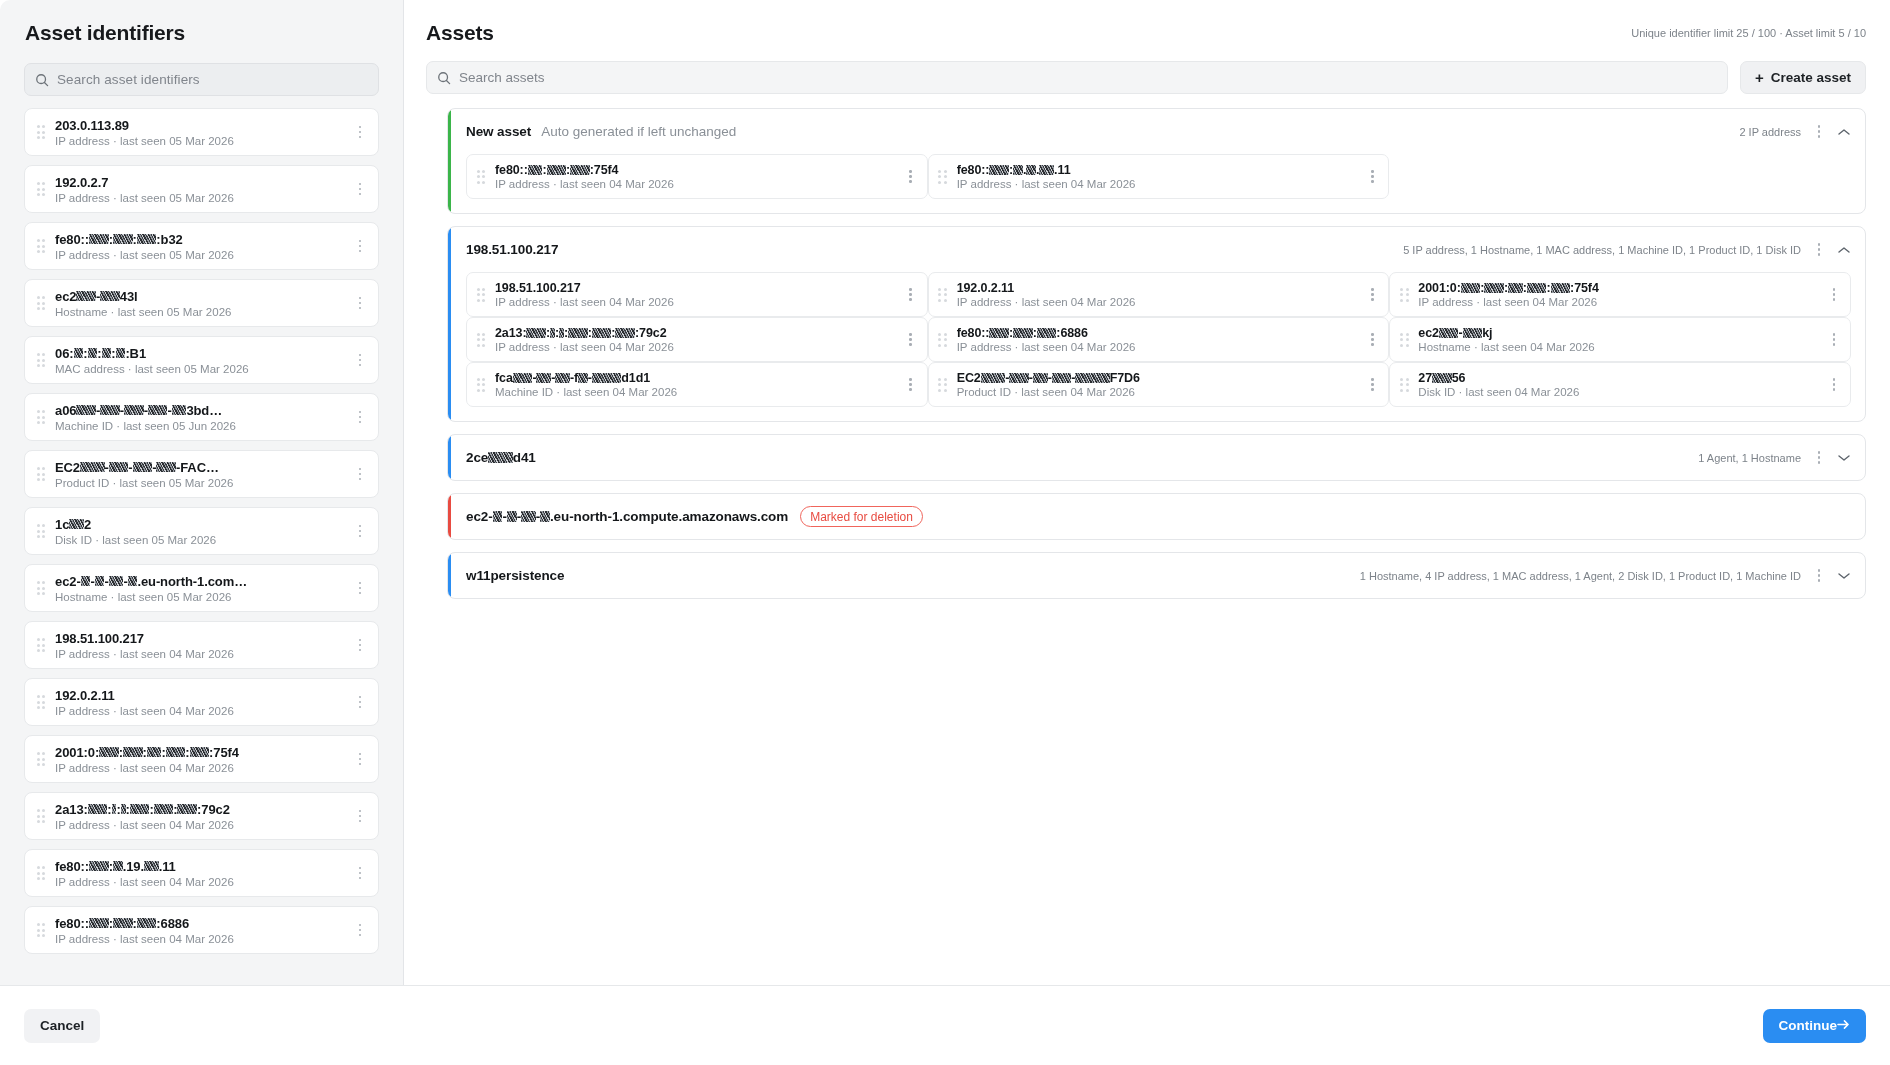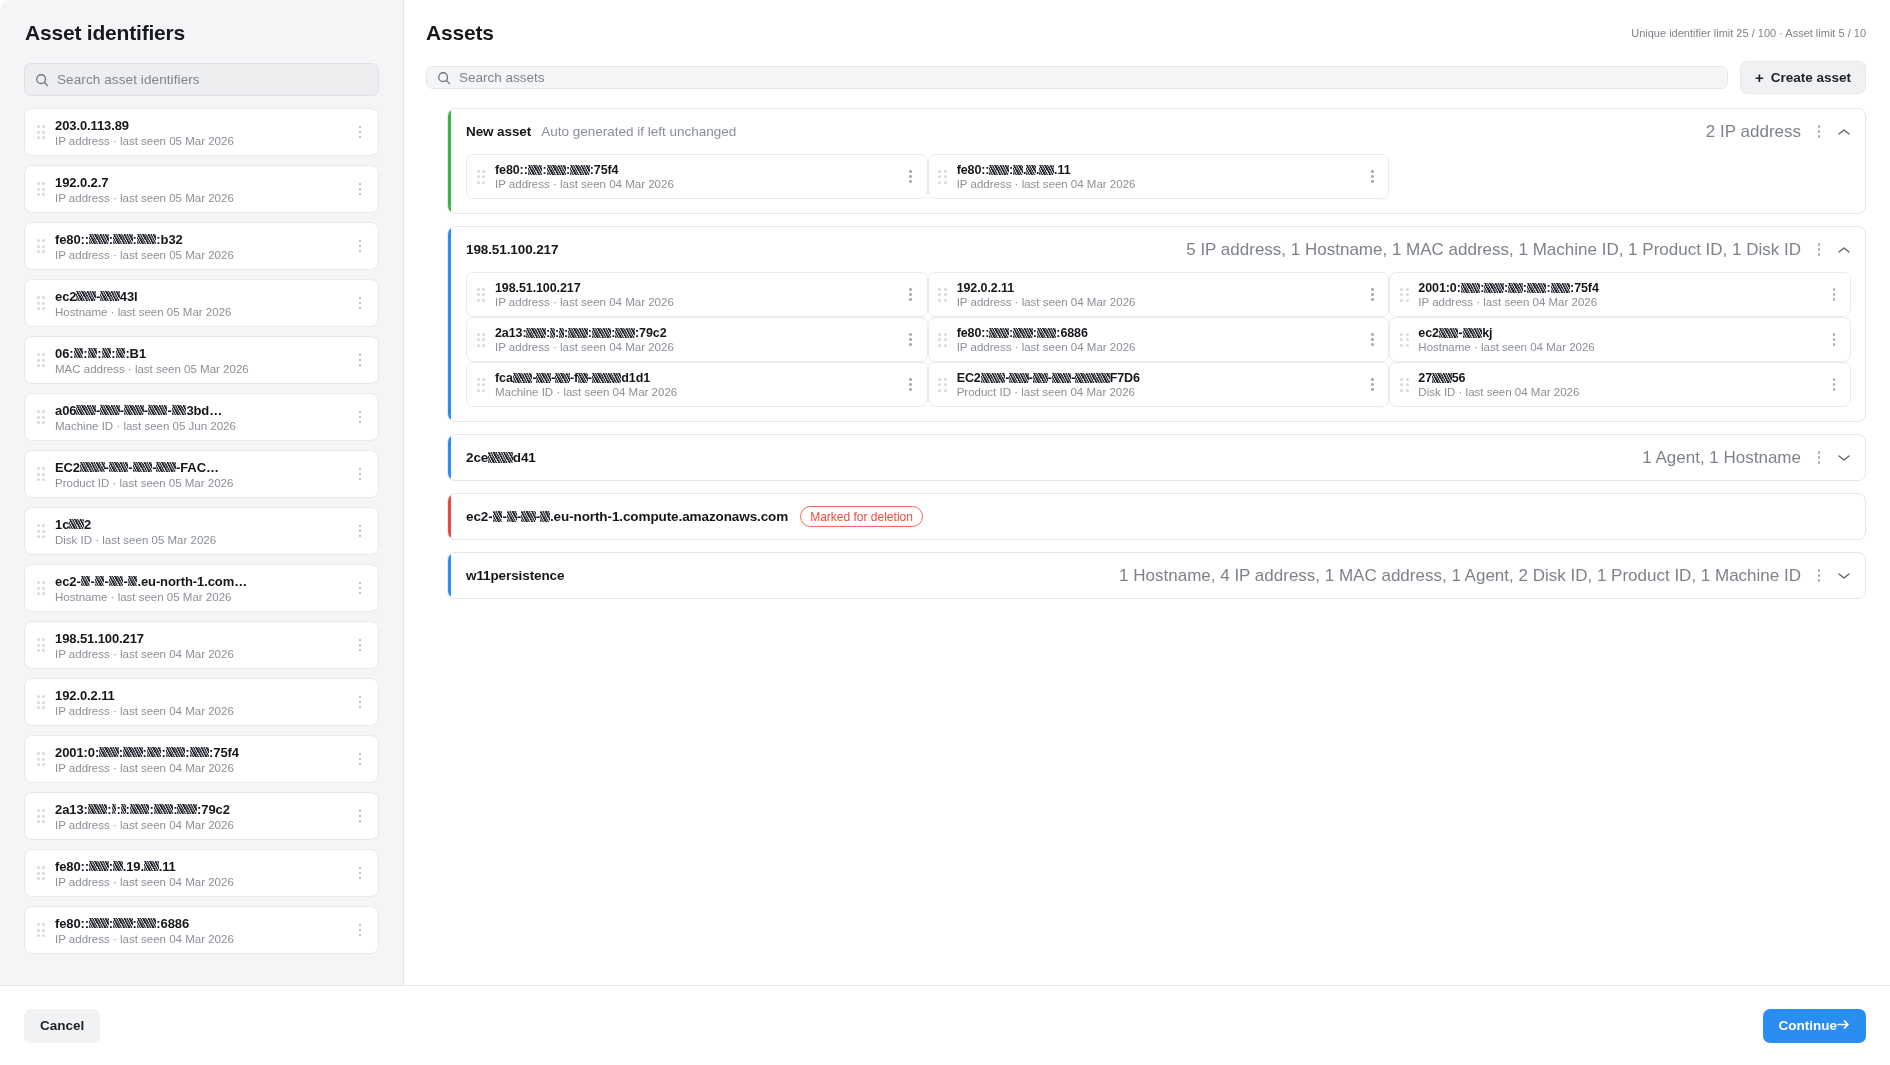--- a/index.html
+++ b/index.html
@@ -148,21 +148,21 @@
     font-size: 11px;
     color: #7d838a;
   }
   .main-toolbar {
     display: flex;
     align-items: center;
     gap: 12px;
   }
   .search-assets {
     flex: 1 1 auto;
-    height: 23px;
+    height: 33px;
     border: 1px solid #e6e8ea;
     border-radius: 7px;
     background: #f4f5f6;
     display: flex;
     align-items: center;
     padding: 0 10px;
   }
   .search-assets .stext { font-size: 13.5px; color: #80858c; }
   .create-btn {
     flex: 0 0 auto;
@@ -217,21 +217,21 @@
     letter-spacing: -0.1px;
   }
   .group-hint {
     font-size: 13.5px;
     color: #8a9097;
     margin-left: 10px;
     font-weight: normal;
   }
   .group-meta {
     margin-left: auto;
-    font-size: 17px;
+    font-size: 11px;
     color: #7d838a;
     white-space: nowrap;
   }
   .chev {
     width: 22px; height: 22px;
     display: flex; align-items: center; justify-content: center;
     margin-left: 4px;
     cursor: pointer;
     color: #5d646c;
   }

